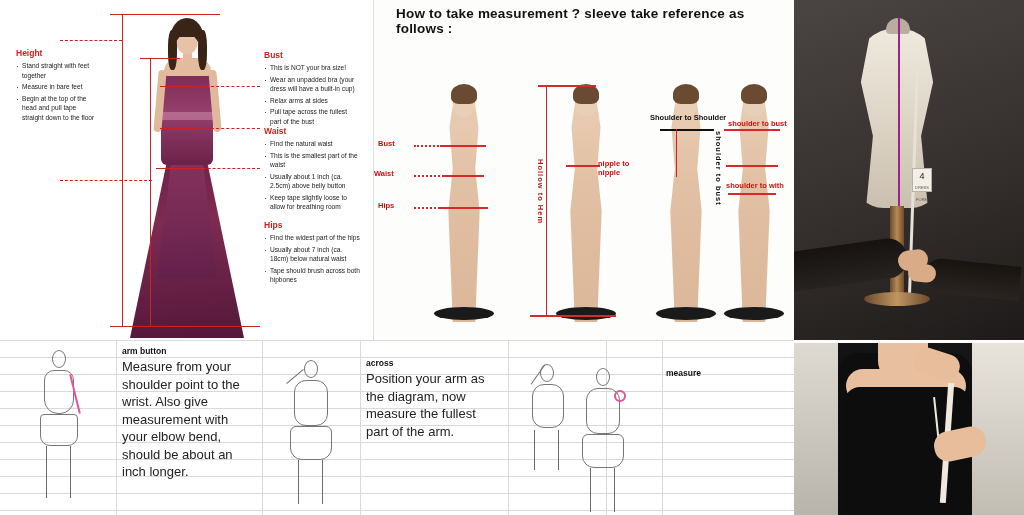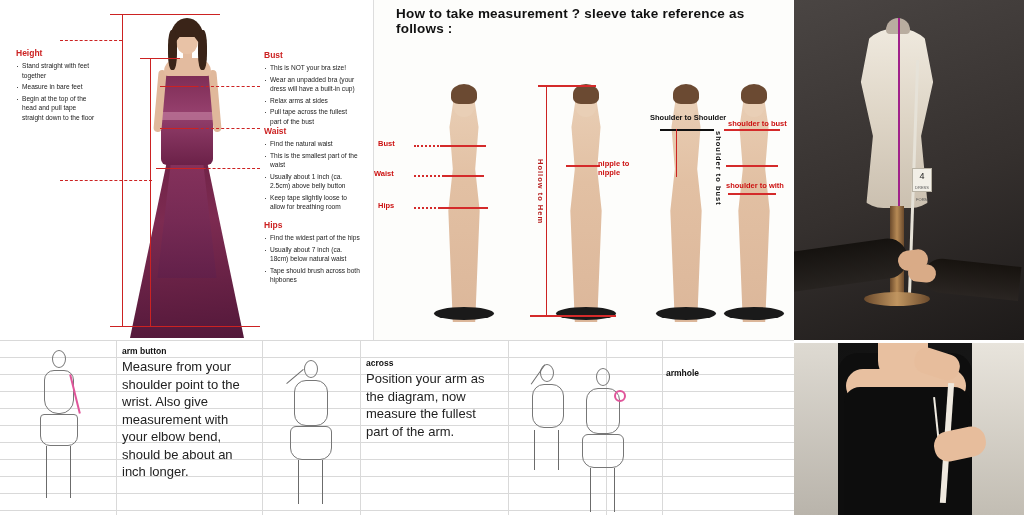--- a/index.html
+++ b/index.html
@@ -486,21 +486,21 @@
     <div class="sketch" style="left:562px; top:26px; width:84px; height:150px;">
       <div class="sk-line" style="left:34px; top:2px; width:14px; height:18px; background:none; border:1px solid #777; border-radius:50%;"></div>
       <div class="sk-line" style="left:24px; top:22px; width:34px; height:46px; background:none; border:1px solid #777; border-radius:12px;"></div>
       <div class="sk-line" style="left:20px; top:68px; width:42px; height:34px; background:none; border:1px solid #777; border-radius:6px 6px 12px 12px;"></div>
       <div class="sk-pink" style="left:52px; top:24px; width:12px; height:12px; border-radius:50%; background:none; border:2px solid #e0559a;"></div>
       <div class="sk-line" style="left:28px; top:102px; width:1px; height:44px;"></div>
       <div class="sk-line" style="left:52px; top:102px; width:1px; height:44px;"></div>
     </div>
 
     <div class="note" style="left:666px; top:28px; width:122px;">
-      <div class="nt-ttl">armhole</div>
+      <div class="nt-ttl">measure</div>
     </div>
   </div>
 
   <div class="panel-photo">
     <div class="ph-bg"></div>
     <div class="ph-wall-l"></div>
     <div class="ph-wall-r"></div>
     <div class="ph-body"></div>
     <div class="ph-shoulder"></div>
     <div class="ph-neck"></div>

